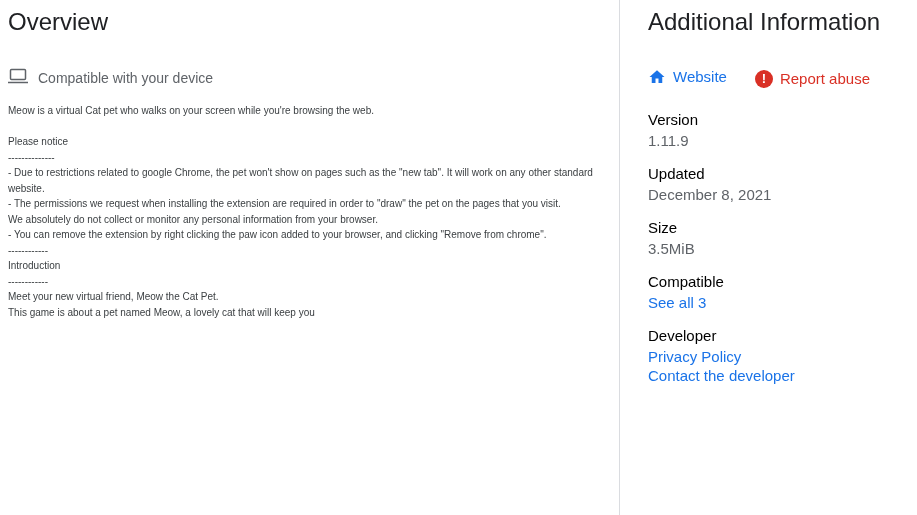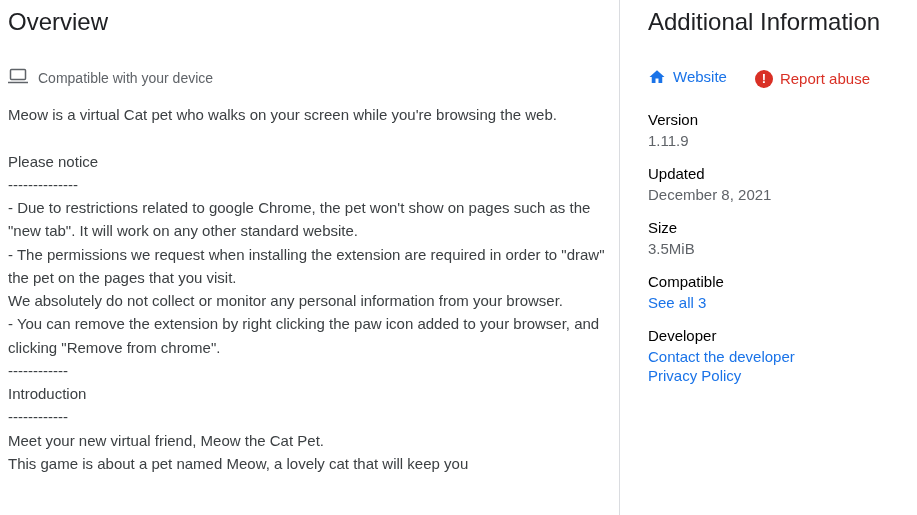--- a/index.html
+++ b/index.html
@@ -30,21 +30,21 @@
   .compat-row {
     display: flex;
     align-items: center;
     gap: 10px;
     color: #5f6368;
     font-size: 14px;
     margin-bottom: 16px;
   }
   .compat-row svg { flex-shrink: 0; }
   .desc {
-    font-size: 15px;
+    font-size: 10px;
     line-height: 1.55;
     color: #3c4043;
     white-space: pre-line;
     position: relative;
   }
   .watermark {
     position: absolute;
     top: 88px;
     left: 188px;
     font-size: 34px;
@@ -161,16 +161,16 @@
     <div class="info-value">3.5MiB</div>
   </div>
 
   <div class="info-block">
     <div class="info-label">Compatible</div>
     <span class="info-link">See all 3</span>
   </div>
 
   <div class="info-block">
     <div class="info-label">Developer</div>
+    <span class="info-link">Privacy Policy</span>
     <span class="info-link">Contact the developer</span>
-    <span class="info-link">Privacy Policy</span>
   </div>
 </div>
 
 </body></html>

